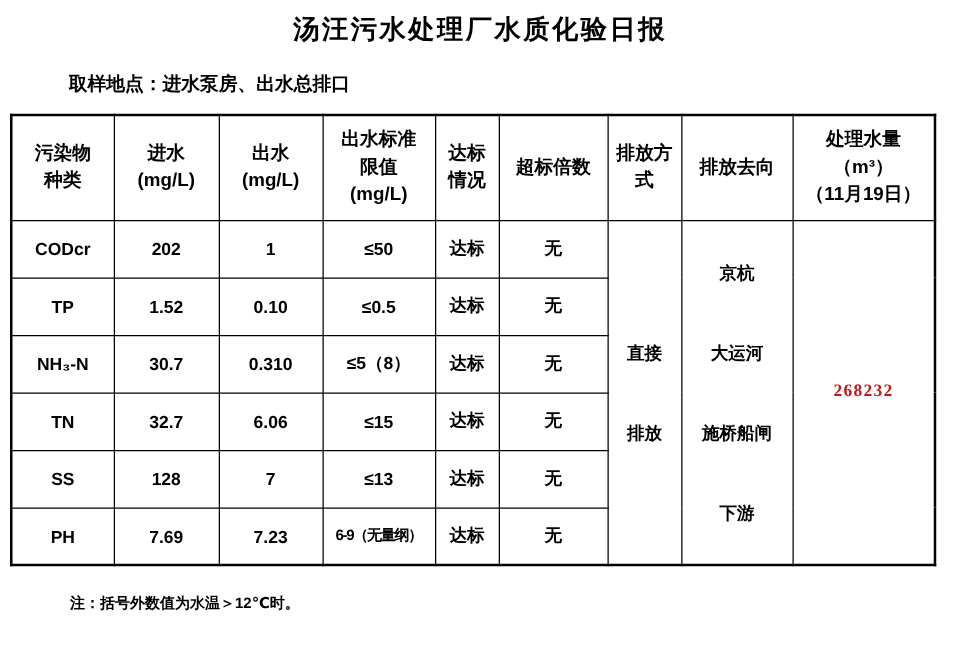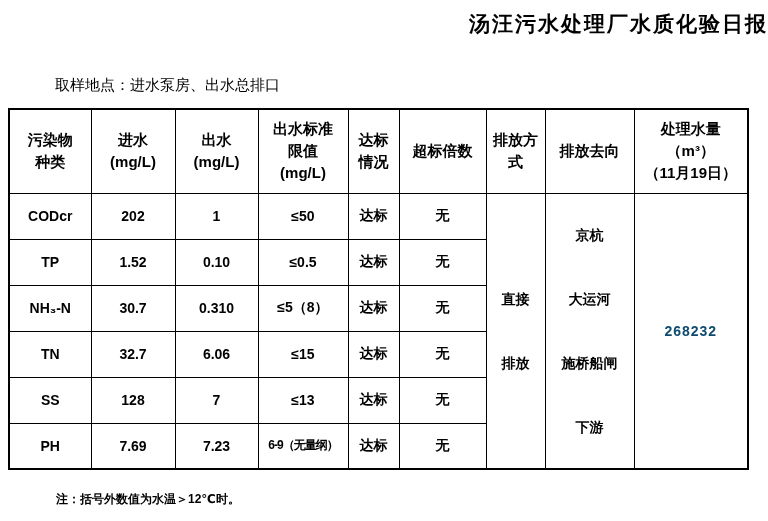--- a/index.html
+++ b/index.html
@@ -7,35 +7,35 @@
     width: 768px; height: 521px;
     background: #ffffff;
     font-family: "Liberation Sans", "DejaVu Sans", sans-serif;
     color: #000;
     overflow: hidden;
   }
   .page { width: 768px; height: 521px; position: relative; }
 
   .title {
     margin-top: 9px;
-    text-align: right;
+    text-align: center;
     font-size: 21px;
     font-weight: bold;
     letter-spacing: 2px;
     line-height: 30px;
   }
 
   .meta-row {
-    margin-top: 36px;
+    margin-top: 19px;
     display: flex;
     justify-content: space-between;
     padding-left: 55px;
     padding-right: 70px;
     font-size: 15px;
-    font-weight: normal;
+    font-weight: bold;
     line-height: 20px;
   }
 
   table.report {
     margin-left: 8px;
     margin-top: 13px;
     border-collapse: collapse;
     table-layout: fixed;
     border: 2px solid #000;
   }
@@ -53,25 +53,25 @@
     font-size: 15px;
     line-height: 22px;
     font-weight: bold;
   }
   table.report td {
     height: 46px;
     font-size: 14px;
   }
   td.merged-tall { line-height: 64px; font-size: 15px; }
   td.volume-cell {
-    font-family: Liberation Sans, sans-serif;
+    font-family: Liberation Serif, serif;
     font-weight: normal;
     font-size: 21px;
     letter-spacing: 1px;
-    color: #0c4a6e;
+    color: #b91c1c;
   }
   tr.row-ph td.limit-cell { font-size: 12px; letter-spacing: -1px; }
 
   .note {
     margin-top: 21px;
     margin-left: 56px;
     font-size: 12px;
     font-weight: bold;
   }
 </style>

